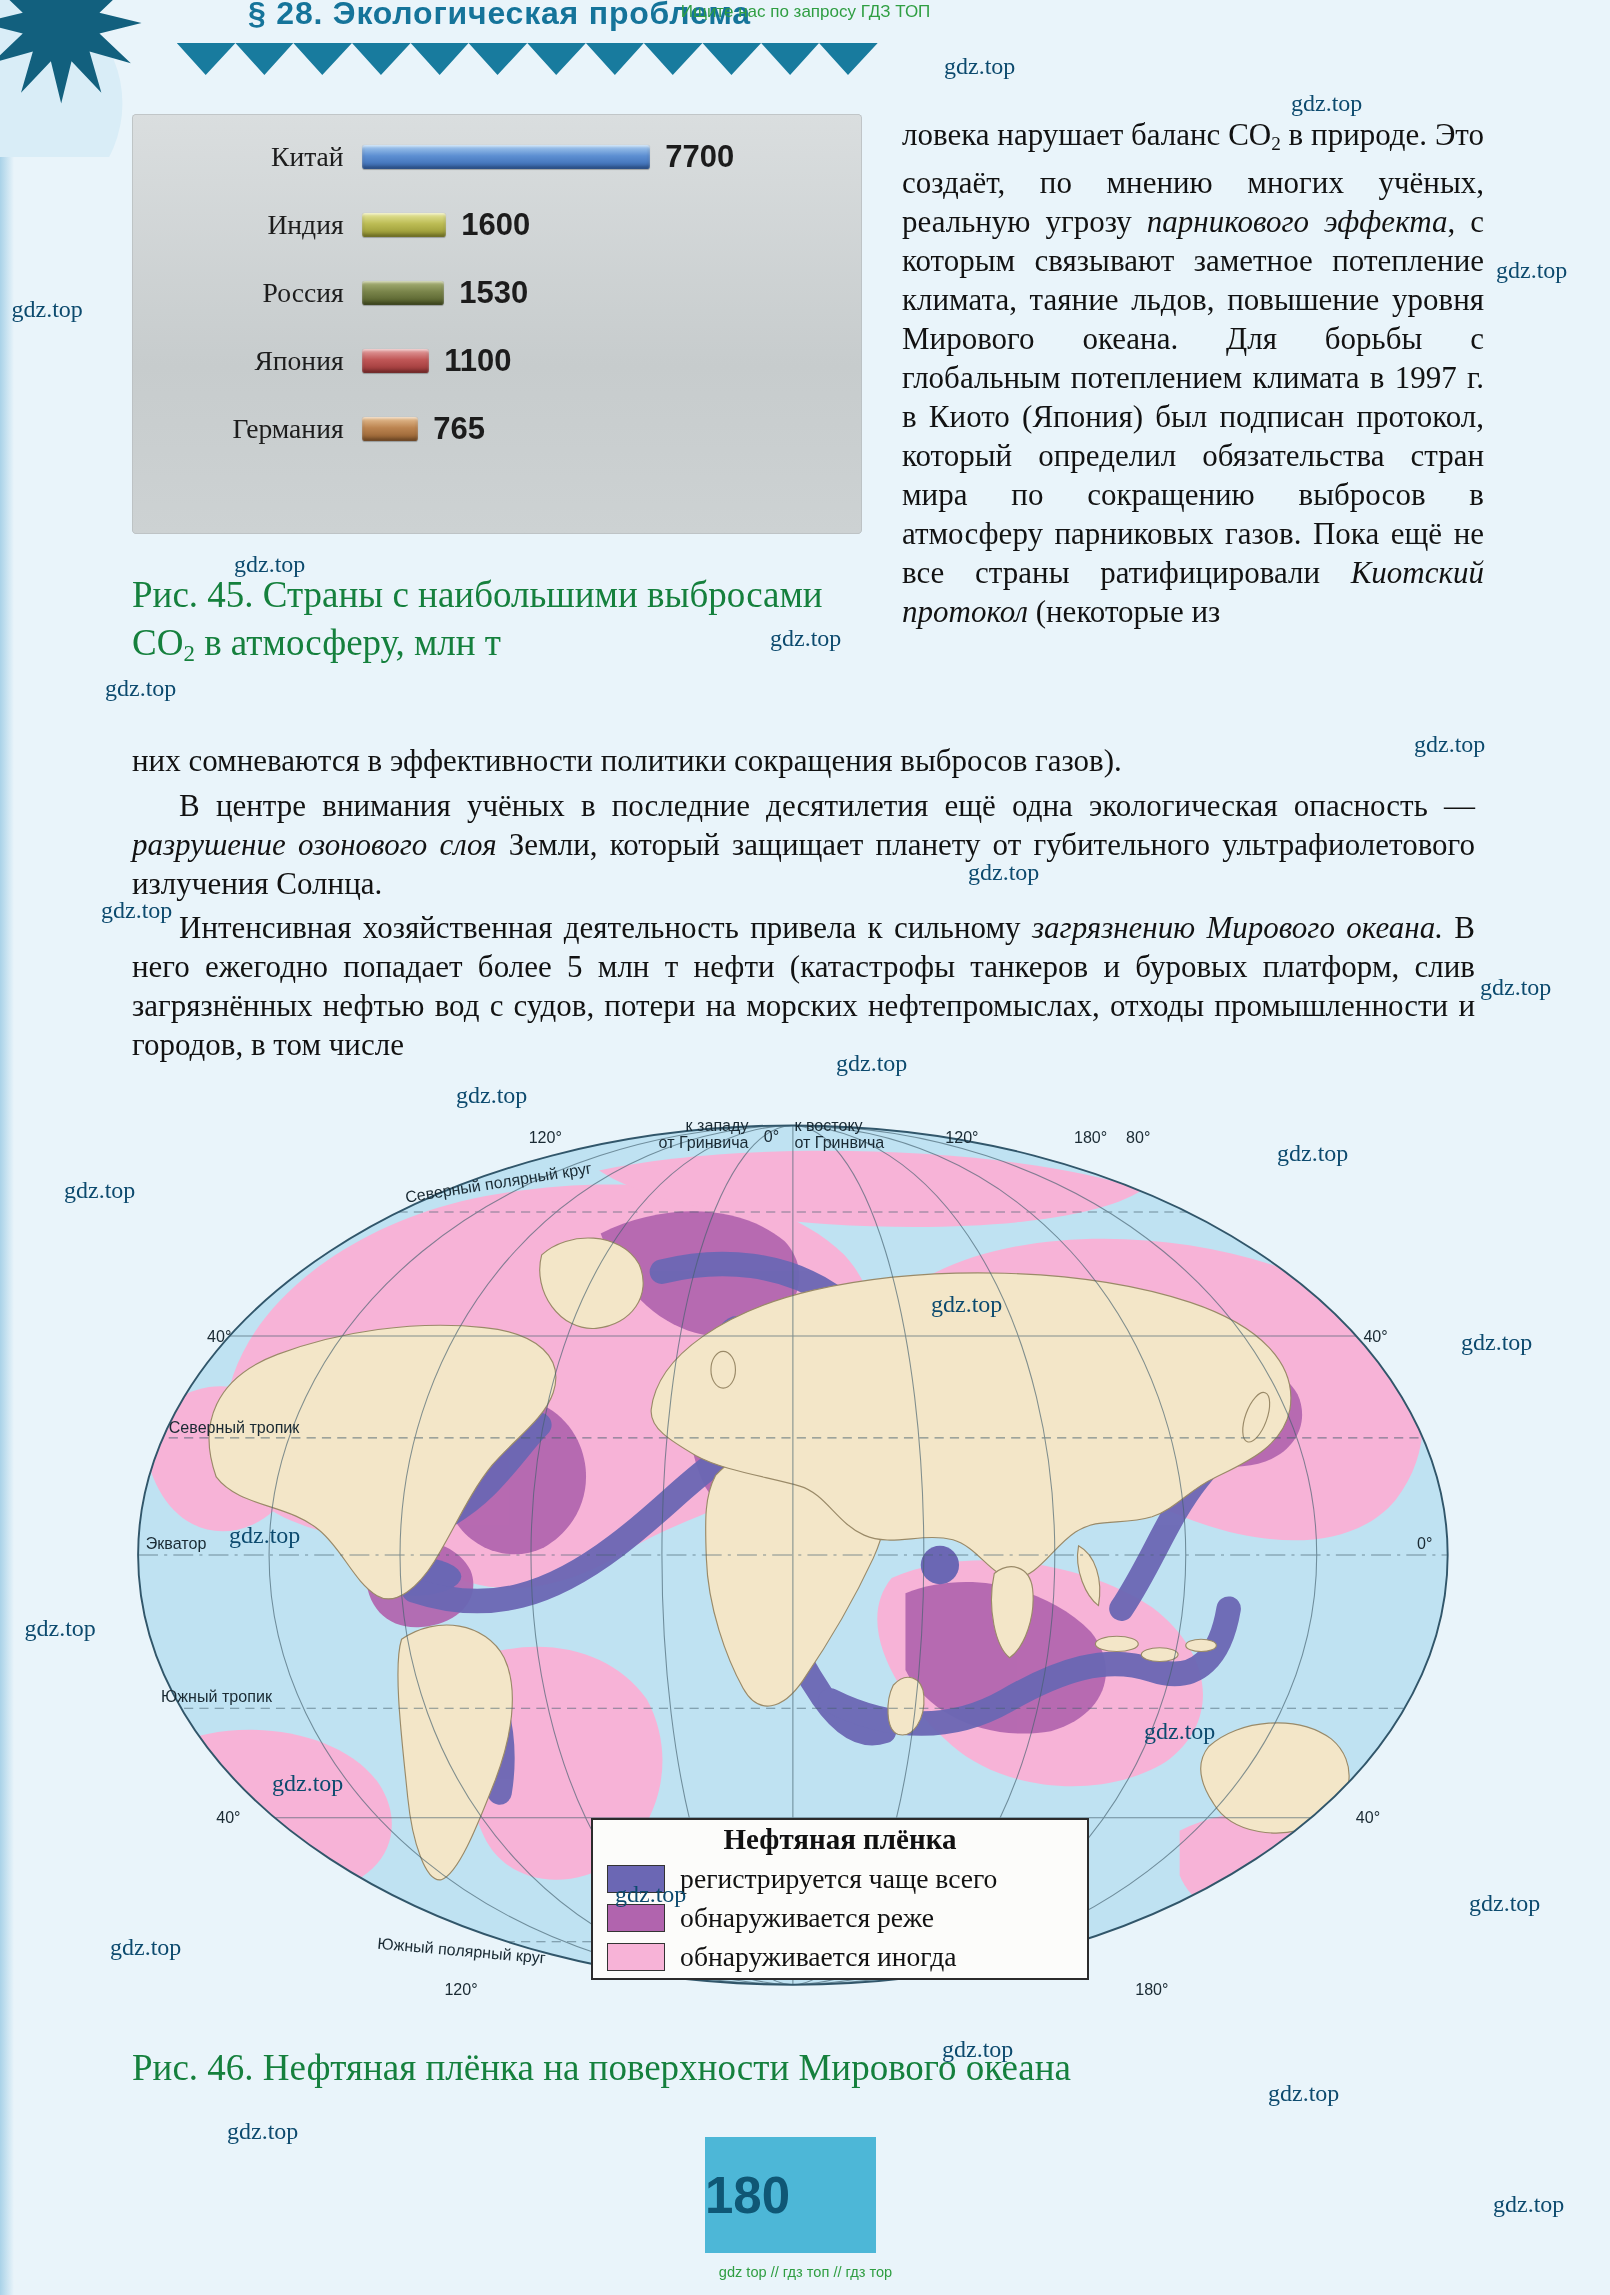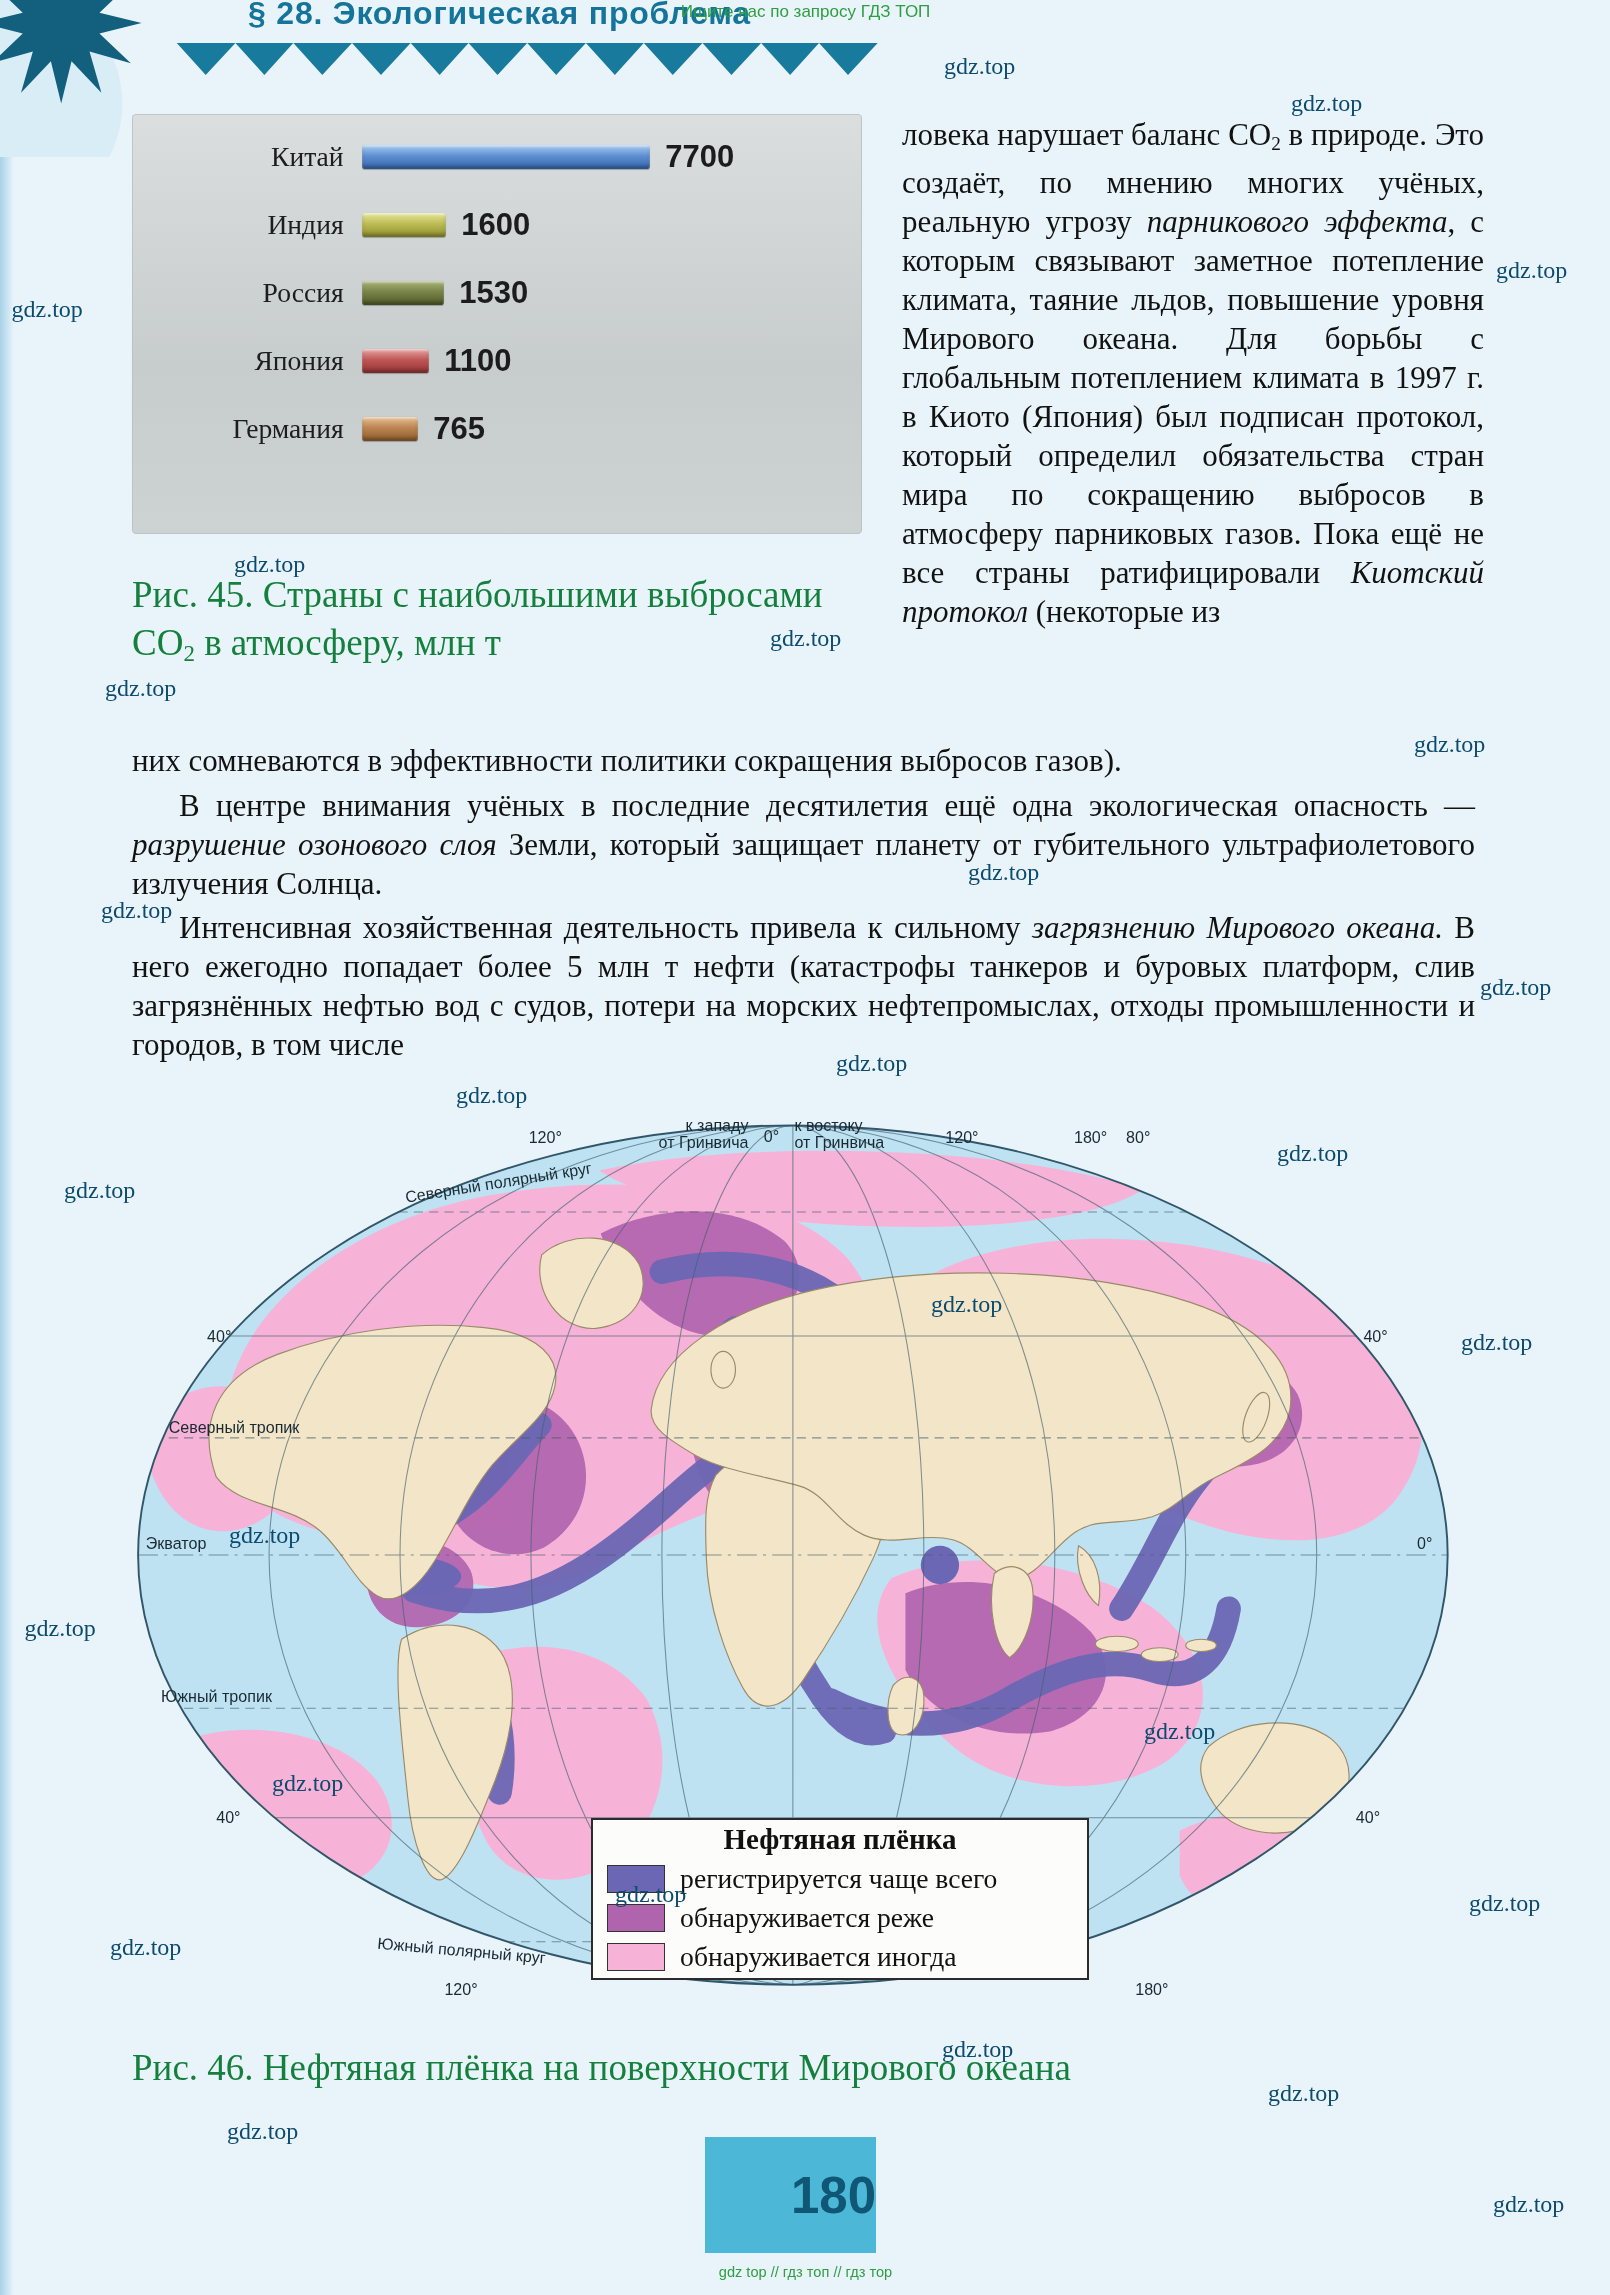--- a/index.html
+++ b/index.html
@@ -41,21 +41,21 @@
   
   .map{position:absolute;left:124px;top:1117px;width:1337px;height:883px}
   .legend{position:absolute;left:467px;top:701px;width:498px;height:162px;background:#fcfcfa;
           border:2.3px solid #2b2b2b;padding:3.1px 13.8px 0 13.8px}
   .legend-title{text-align:center;font-size:29px;font-weight:700;color:#111}
   .lrow{display:flex;align-items:center;margin-top:6.9px}
   .lsw{width:58px;height:27.6px;border:1.5px solid #333;margin-right:15.3px;flex:none}
   .llab{font-size:27.6px;color:#111;white-space:nowrap}
 
   .pagenum{position:absolute;left:705px;top:2137px;width:171px;height:116px;background:#4db7d7;
-           display:flex;align-items:center;justify-content:flex-end;font-size:51px;font-weight:700;color:#0f5775;
+           display:flex;align-items:center;justify-content:flex-start;font-size:51px;font-weight:700;color:#0f5775;
            font-family:"Liberation Sans","DejaVu Sans",sans-serif}
   text{font-family:"Liberation Sans","DejaVu Sans",sans-serif;fill:#1a2a33}
 </style>
 </head>
 <body>
 
 <div id="page">
   <div class="edge"></div>
 
   <svg class="star" width="199" height="199" viewBox="0 0 260 260">

